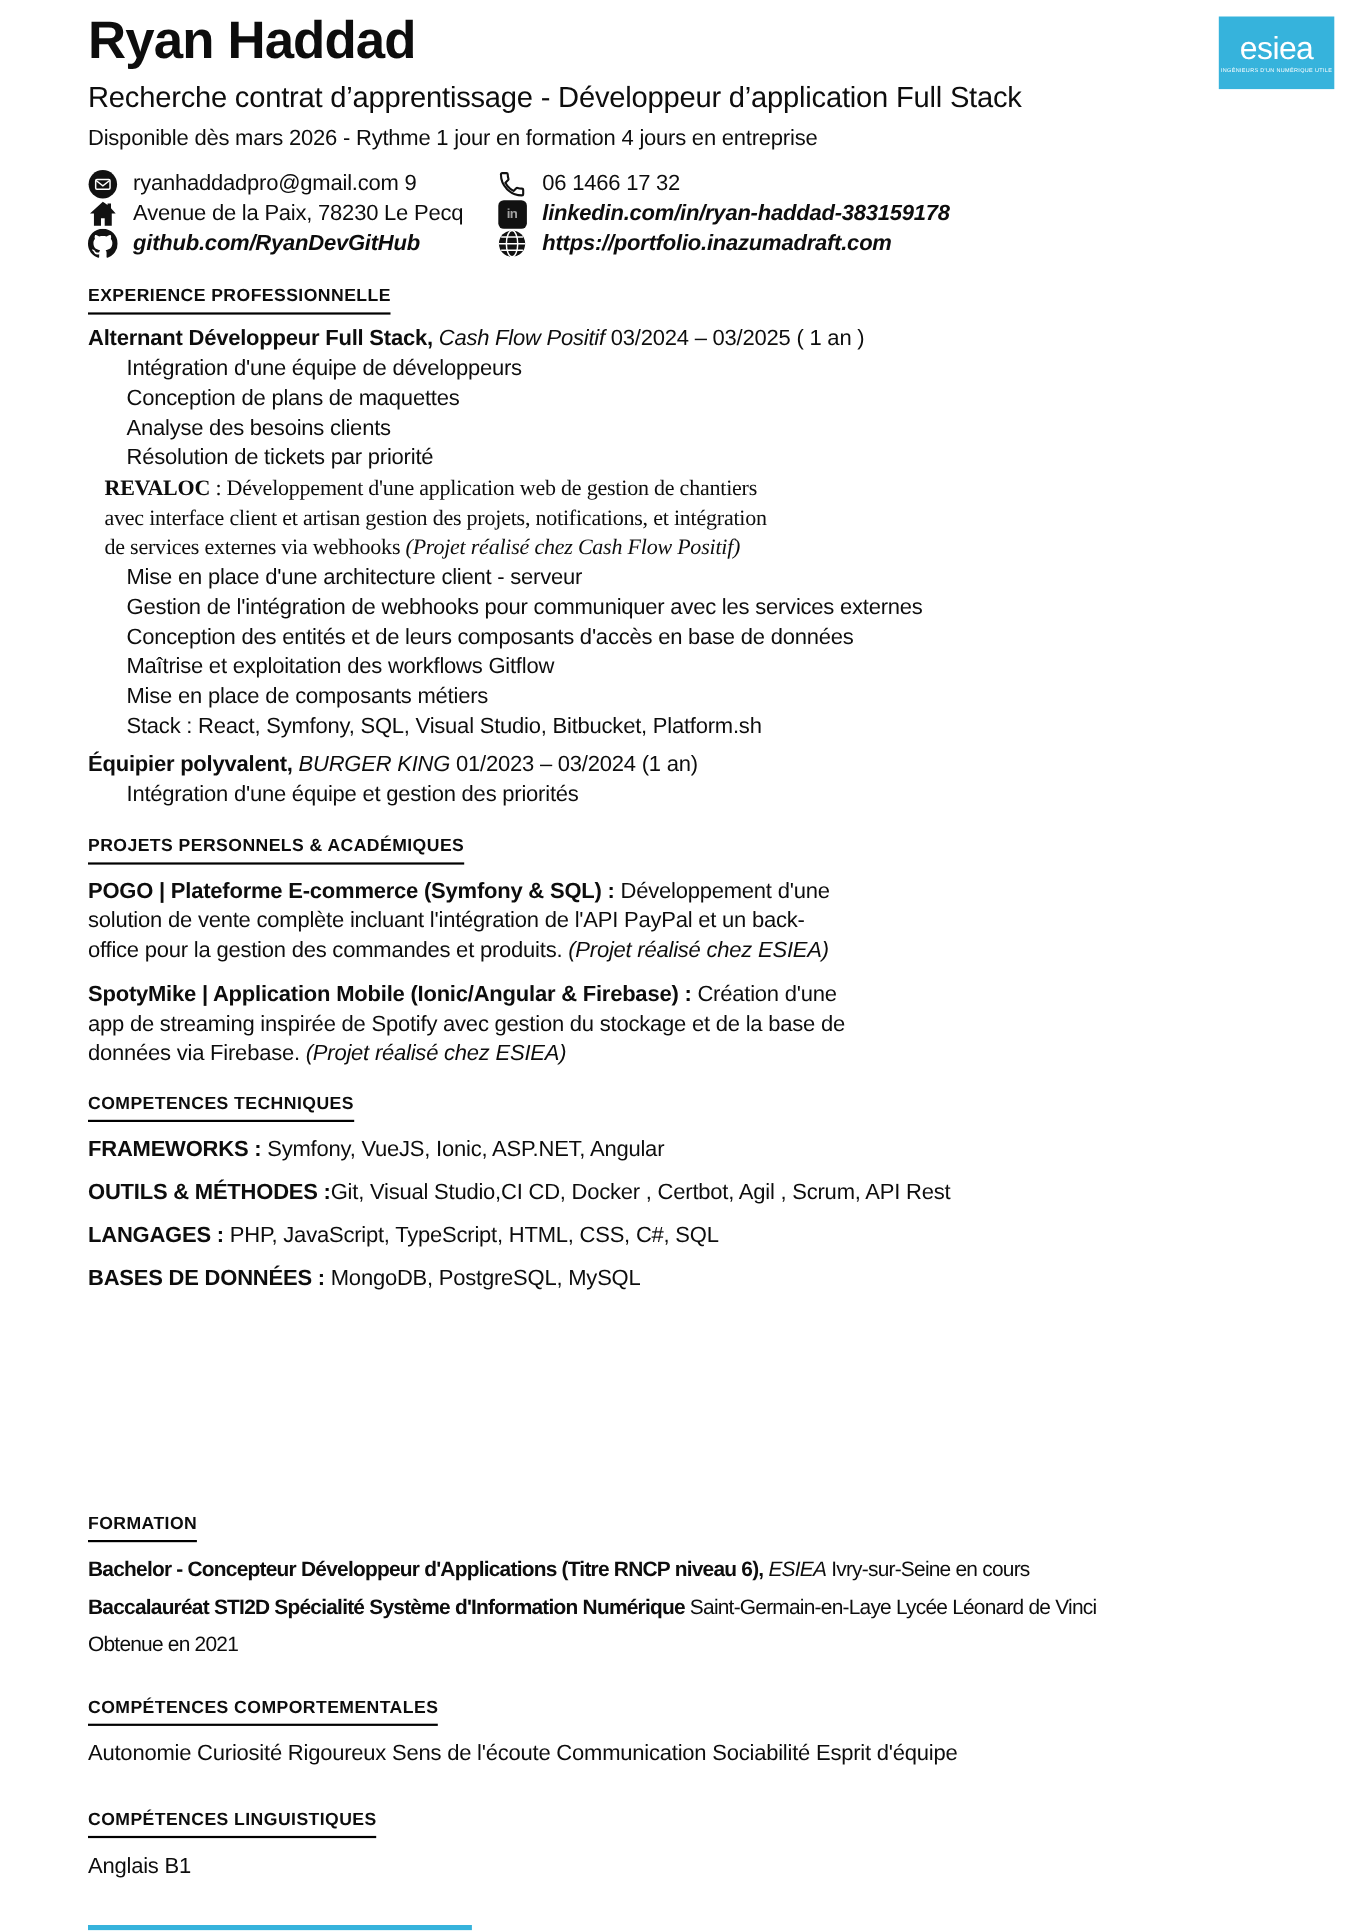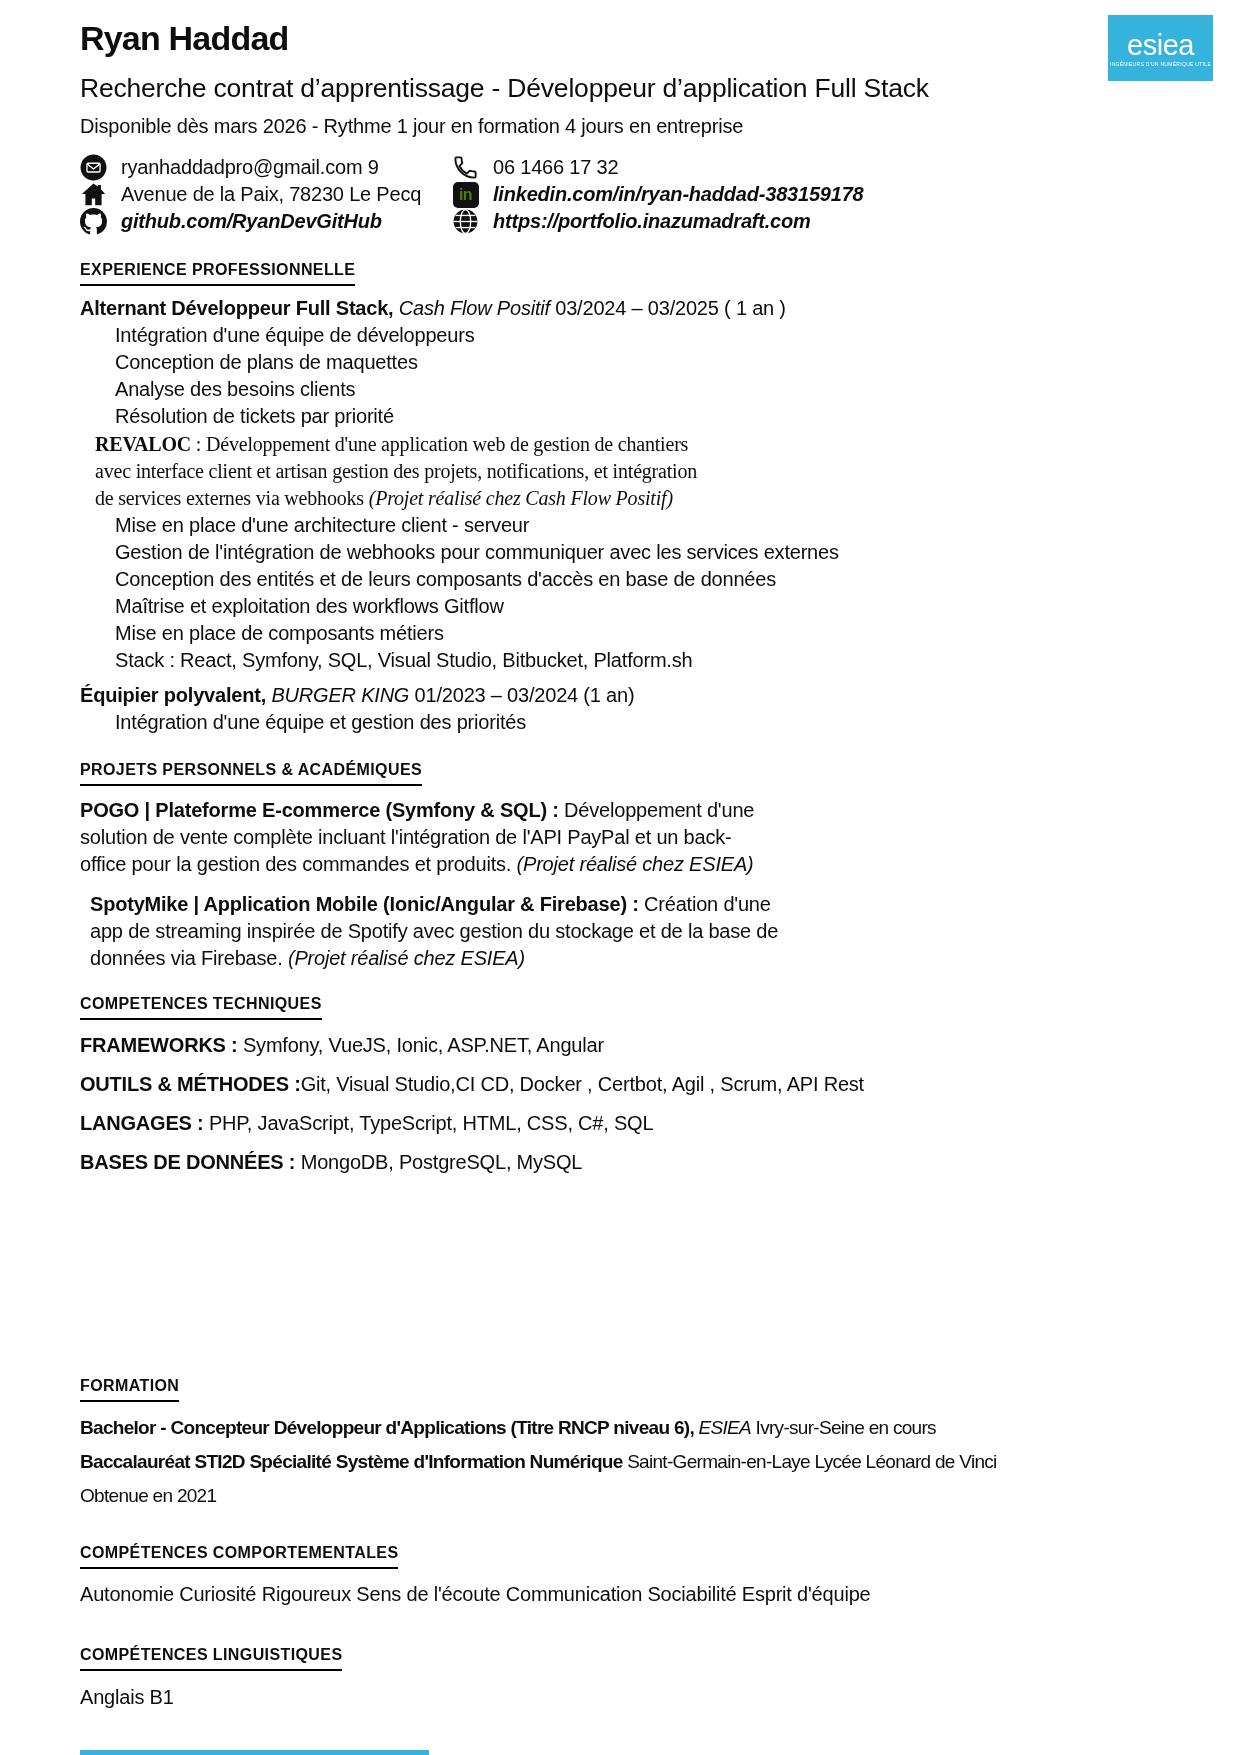--- a/index.html
+++ b/index.html
@@ -2,48 +2,48 @@
 <html><head>
 <meta charset="utf-8">
 <style>
   html,body{margin:0;padding:0;background:#fff;}
   .page{
     position:relative;width:1241px;height:1755px;box-sizing:border-box;
     padding:0 80px;background:#fff;overflow:hidden;
     font-family:"Liberation Sans",sans-serif;color:#0d0d0d;
     font-size:20px;letter-spacing:-0.2px;
   }
-  .name{padding-top:16px;font-size:34px;font-weight:800;letter-spacing:-0.8px;line-height:44px;}
+  .name{padding-top:16px;font-size:48px;font-weight:800;letter-spacing:-0.8px;line-height:44px;}
   .logo{position:absolute;top:15px;right:28px;width:105px;height:66px;
     display:flex;flex-direction:column;align-items:center;justify-content:center;}
   .logo-text{color:#fff;font-size:29px;line-height:31px;font-weight:400;letter-spacing:-0.5px;}
   .logo-tag{color:#fff;font-size:5px;letter-spacing:0.3px;white-space:nowrap;line-height:6px;}
   .subtitle{margin-top:12px;font-size:26.5px;line-height:32px;white-space:nowrap;}
   .tagline{margin-top:10px;font-size:20px;line-height:24px;white-space:nowrap;}
   .contact-grid{margin-top:16px;display:grid;grid-template-columns:372px 1fr;}
   .contact-item{display:flex;align-items:center;gap:14px;white-space:nowrap;line-height:27px;}
   .cicon{width:27px;height:27px;flex:0 0 27px;display:flex;align-items:center;justify-content:center;}
   .cicon svg{width:27px;height:27px;display:block;}
-  .li-badge{width:26px;height:26px;background:#111;border-radius:5px;color:#4d7c0f;
-    font-weight:700;font-size:16px;display:flex;align-items:center;justify-content:center;letter-spacing:-0.5px;}
+  .li-badge{width:26px;height:26px;background:#111;border-radius:5px;color:#a3a3a3;
+    font-weight:700;font-size:12px;display:flex;align-items:center;justify-content:center;letter-spacing:-0.5px;}
   .bi{font-weight:700;font-style:italic;}
   .hwrap{line-height:28px;}
   .sec-heading{display:inline-block;font-size:16px;font-weight:700;letter-spacing:0.4px;
     border-bottom:2.5px solid #000;padding-bottom:2px;line-height:24px;}
   .mt-exp{margin-top:19px;} .mt-proj{margin-top:18px;} .mt-tech{margin-top:16px;}
   .mt-form{margin-top:194px;} .mt-soft{margin-top:24px;} .mt-lang{margin-top:31px;}
   .job-line{line-height:27px;white-space:nowrap;}
   .job1{margin-top:9px;} .job2{margin-top:8px;}
   .indent{margin-left:15px;}
   .bullets div{line-height:27px;white-space:nowrap;margin-left:20px;}
   .para{margin-top:1px;line-height:27px;font-family:Liberation Serif, serif;}
   .para div{white-space:nowrap;}
   .proj-para{margin-top:11px;line-height:27px;}
   .proj-para div{white-space:nowrap;}
-  .proj-para2{margin-top:13px;margin-left:10px;}
+  .proj-para2{margin-top:13px;}
   .skill-line{margin-top:12px;line-height:27px;white-space:nowrap;}
   .formation-para{margin-top:9px;font-size:19px;letter-spacing:-0.7px;}
   .formation-para div{line-height:34px;white-space:nowrap;}
   .plain-line{margin-top:12px;line-height:27px;white-space:nowrap;}
   .lang-line{margin-top:13px;}
   .bottom-bar{position:absolute;left:80px;top:1750px;width:349px;height:5px;}
   .rb{font-weight:700;} .ri{font-style:italic;} .rr{}
 </style>
 </head>
 <body>

